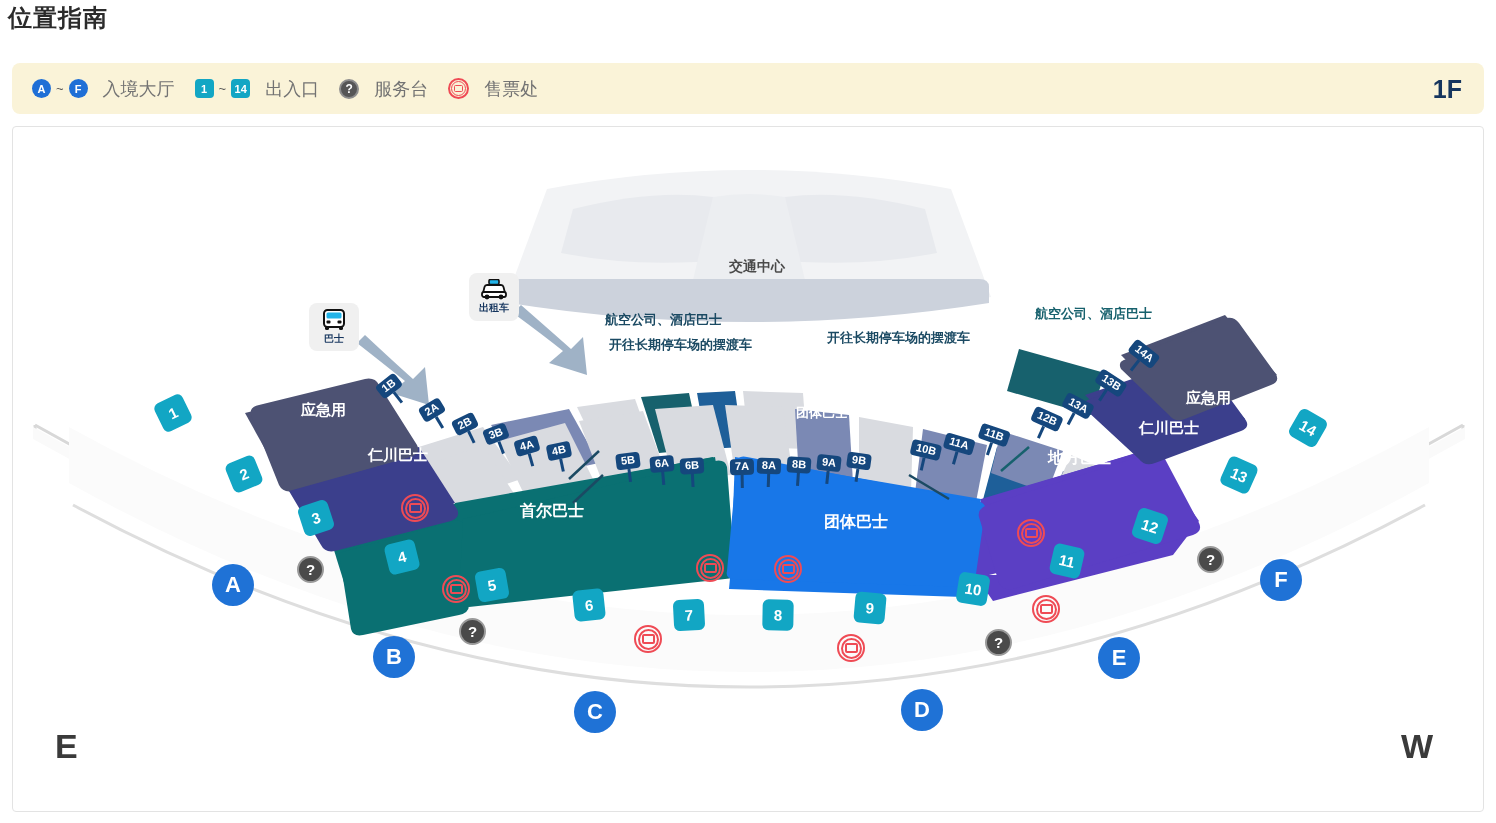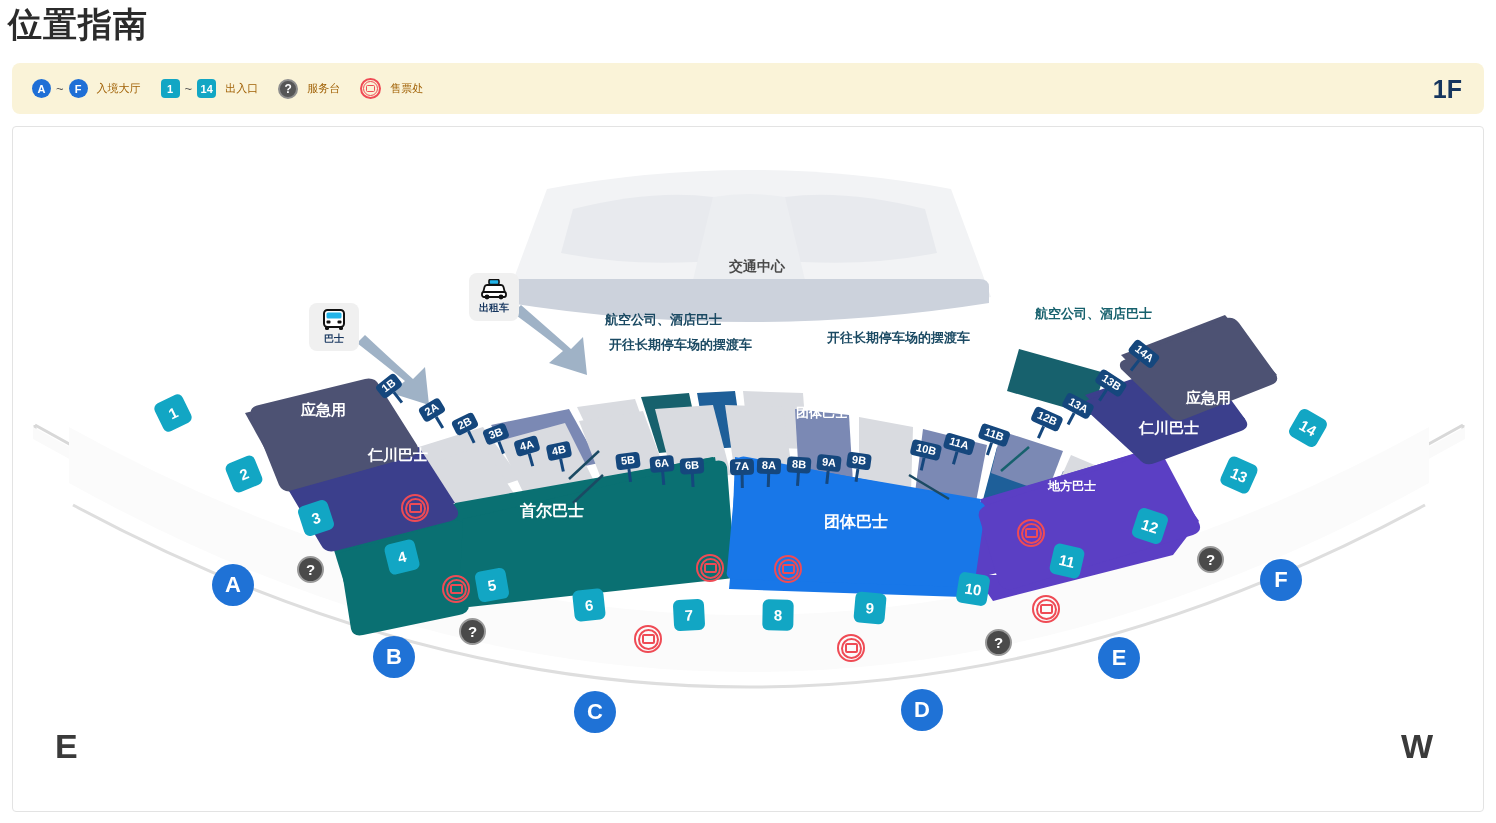--- a/index.html
+++ b/index.html
@@ -8,37 +8,37 @@
     width: 1496px; height: 823px;
     background: #ffffff;
     font-family: "Liberation Sans", "DejaVu Sans", sans-serif;
     overflow: hidden;
   }
   #page { position: relative; width: 1496px; height: 823px; }
 
   
   .page-title {
     position: absolute; left: 8px; top: 2px;
-    font-size: 34px; font-weight: bold; color: #2b2b2b;
+    font-size: 24px; font-weight: bold; color: #2b2b2b;
     letter-spacing: 1px;
   }
   .legend-bar {
     position: absolute; left: 12px; top: 63px;
     width: 1472px; height: 51px;
     background: #faf3d8;
     border-radius: 8px;
     display: flex; align-items: center;
   }
   .legend-items {
     display: flex; align-items: center; gap: 6px;
     margin-left: 20px;
   }
   .legend-group { display: flex; align-items: center; gap: 5px; }
   .legend-text {
-    font-size: 11px; color: #a16207; margin: 0 14px 0 4px;
+    font-size: 18px; color: #737373; margin: 0 14px 0 10px;
     white-space: nowrap;
   }
   .tilde { font-size: 13px; color: #555; }
 
   .badge-hall {
     width: 19px; height: 19px; border-radius: 50%;
     background: #1f6fd6; color: #fff;
     font-size: 11px; font-weight: bold;
     display: flex; align-items: center; justify-content: center;
   }
@@ -322,21 +322,21 @@
         <path d="M508 178 Q540 206 558 222 L570 210 L574 248 L536 236 L550 224 Q530 208 500 186 Z"></path>
       </g>
     </svg>
 
     <div class="ov ctr-label" style="left:716px; top:131px;font-weight:bold;">交通中心</div>
 
     <div class="ov zone-label" style="left:288px; top:274px; font-size:15px;">应急用</div>
     <div class="ov zone-label" style="left:355px; top:319px; font-size:15px;">仁川巴士</div>
     <div class="ov zone-label" style="left:507px; top:374px; font-size:16px;">首尔巴士</div>
     <div class="ov zone-label" style="left:811px; top:385px; font-size:16px;">团体巴士</div>
-    <div class="ov zone-label" style="left:1035px; top:351px; font-size:12px;">地方巴士</div>
+    <div class="ov zone-label" style="left:1035px; top:321px; font-size:16px;">地方巴士</div>
     <div class="ov zone-label" style="left:1126px; top:292px; font-size:15px;">仁川巴士</div>
     <div class="ov zone-label" style="left:1173px; top:262px; font-size:15px;">应急用</div>
     <div class="ov zone-label" style="left:444px; top:229px; font-size:14px;">团体巴士</div>
     <div class="ov zone-label" style="left:783px; top:277px; font-size:13px;">团体巴士</div>
     <div class="ov zone-label" style="left:894px; top:266px; font-size:14px;">团体巴士</div>
 
     <div class="ov anno" style="left:592px; top:184px;">航空公司、酒店巴士</div>
     <div class="ov anno" style="left:596px; top:209px;">开往长期停车场的摆渡车</div>
     <div class="ov anno" style="left:814px; top:202px;">开往长期停车场的摆渡车</div>
     <div class="ov anno anno-teal" style="left:1022px; top:178px;">航空公司、酒店巴士</div>

